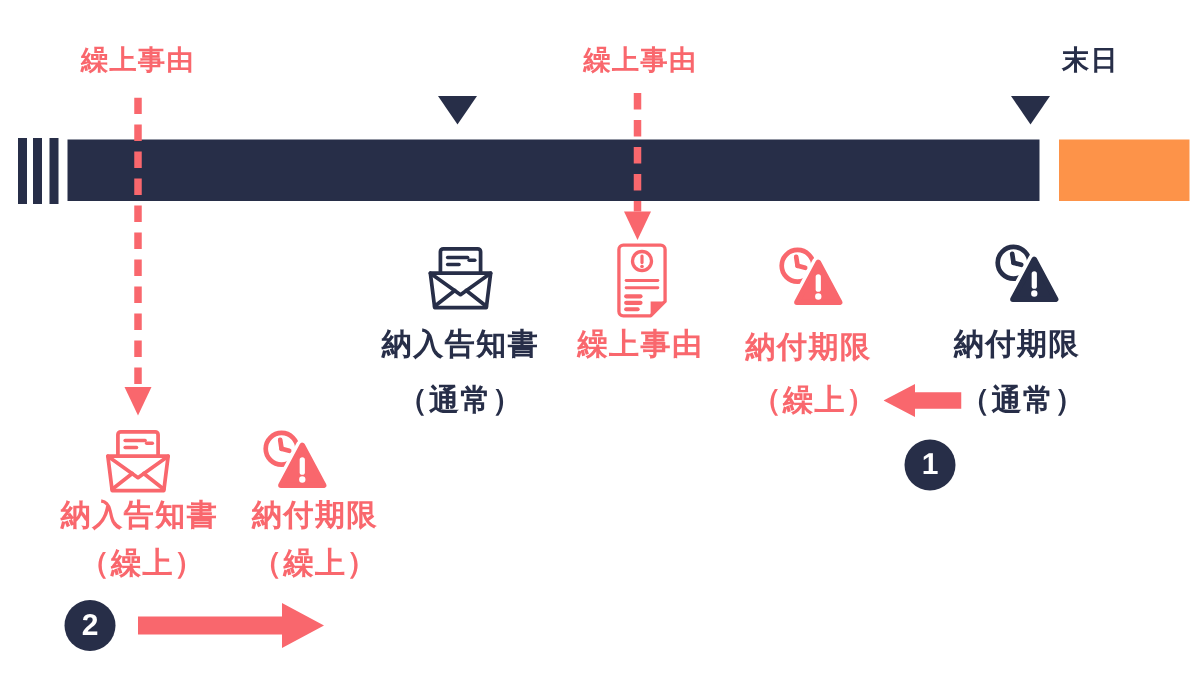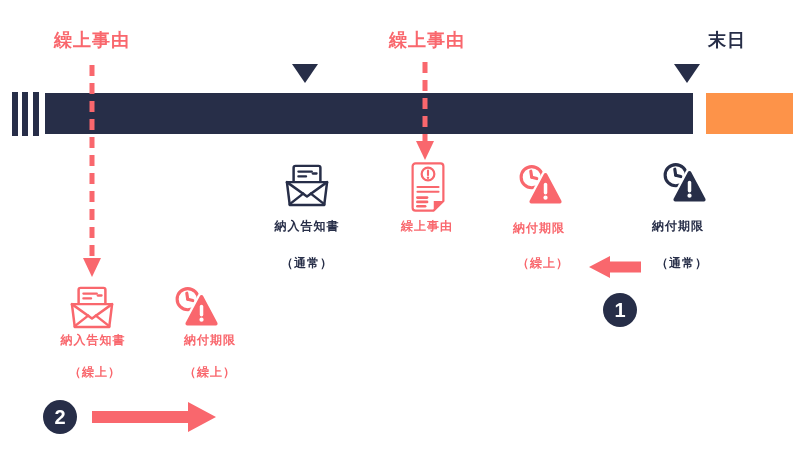--- a/index.html
+++ b/index.html
@@ -15,21 +15,21 @@
   .marker-label{
     position:absolute;transform:translateX(-50%);font-size:18px;font-weight:700;
     white-space:nowrap;line-height:1;letter-spacing:1px;
   }
   .tri-down{
     position:absolute;width:0;height:0;
     border-left:13px solid transparent;border-right:13px solid transparent;
     border-top:19px solid #272e48;
   }
   .event-title,.event-subtitle{
-    position:absolute;transform:translateX(-50%);font-size:12px;font-weight:700;
+    position:absolute;transform:translateX(-50%);font-size:20px;font-weight:700;
     white-space:nowrap;line-height:1;letter-spacing:1px;
   }
   .badge{
     position:absolute;width:34px;height:34px;border-radius:50%;background:#272e48;
     color:#ffffff;font-size:20px;font-weight:700;display:flex;align-items:center;
     justify-content:center;line-height:1;
   }
   .icon-svg{position:absolute;}
 </style>
 </head>

